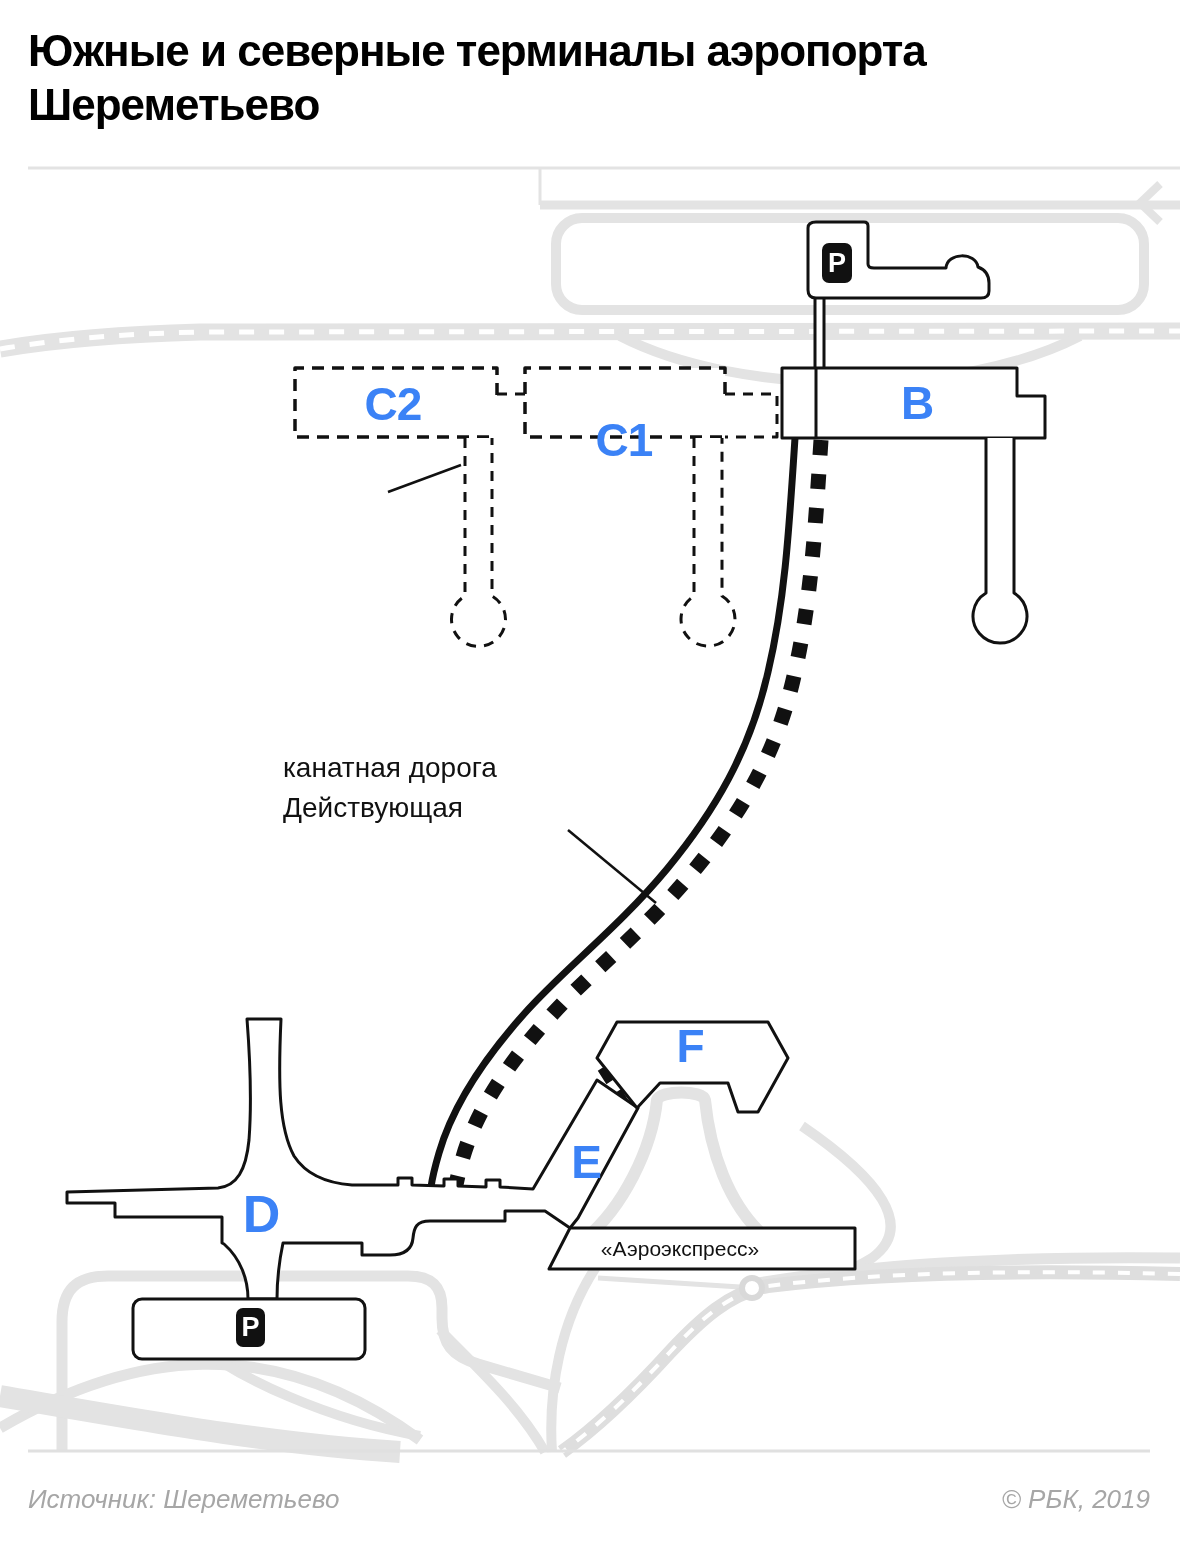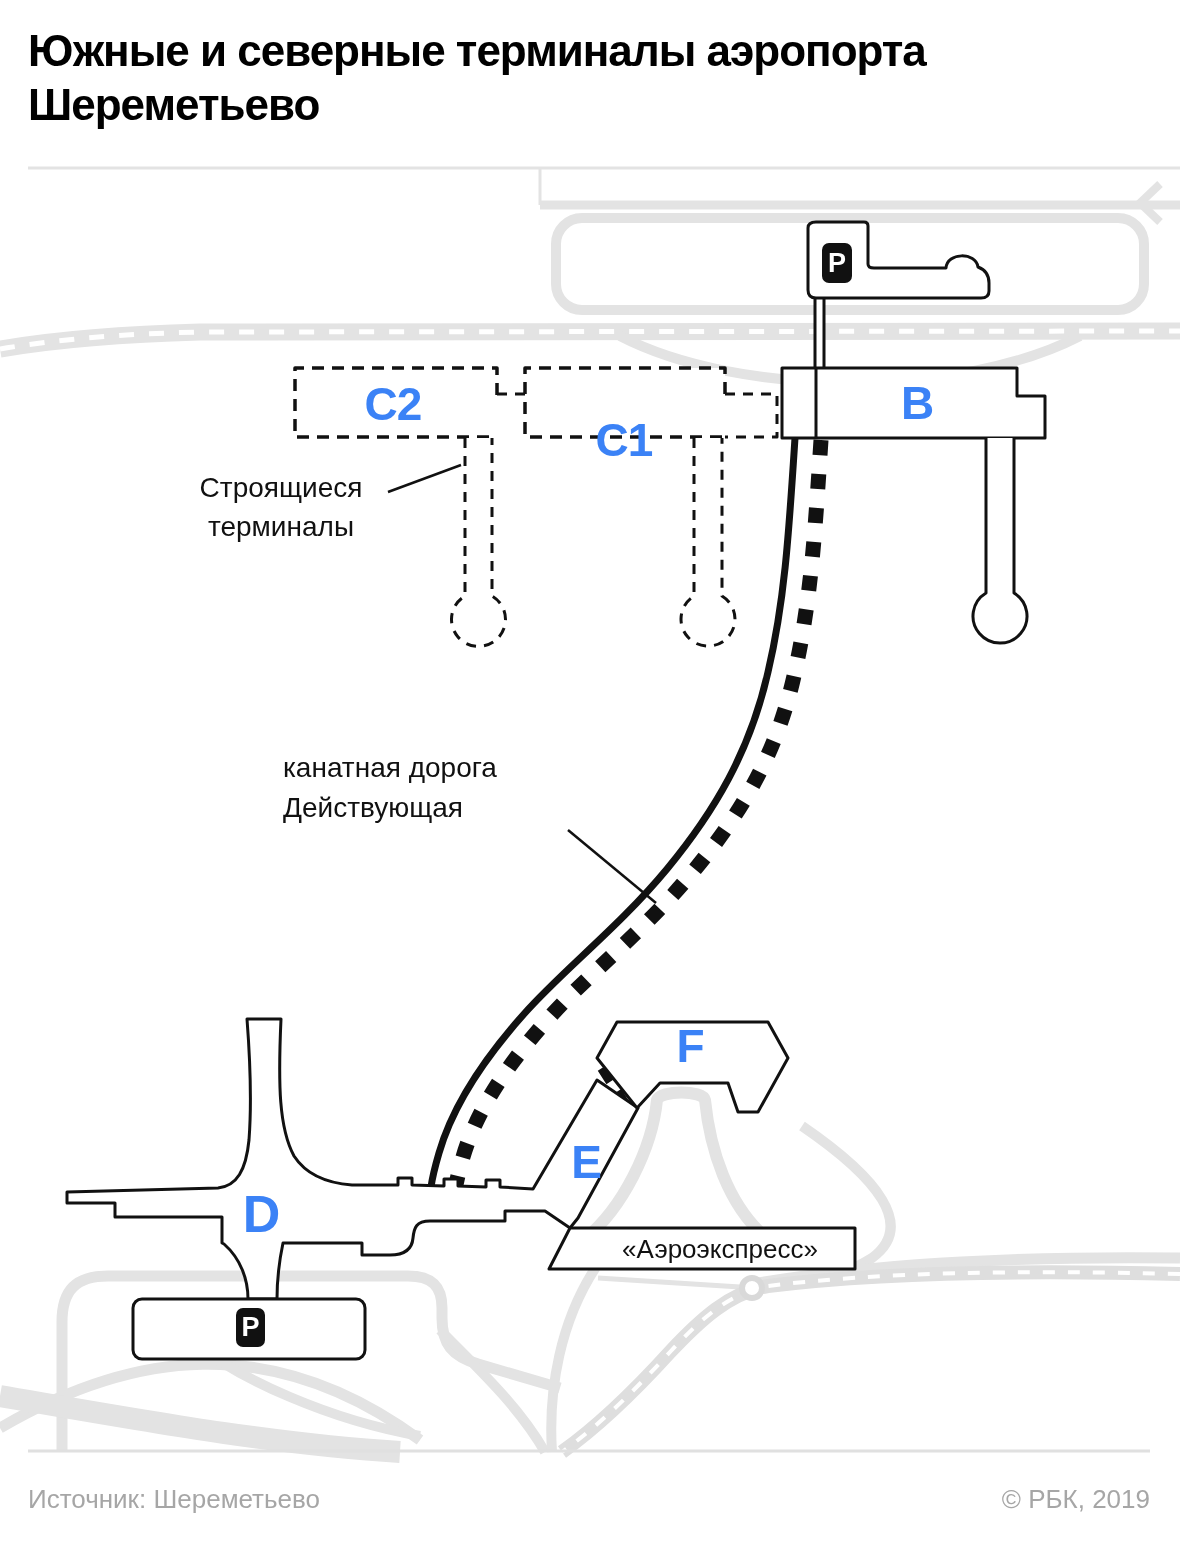--- a/index.html
+++ b/index.html
@@ -8,24 +8,24 @@
   .page-title{position:absolute;left:28px;top:24px;width:1130px;
         font-size:44px;line-height:54px;font-weight:800;letter-spacing:-1px;color:#000000;}
   svg.map{position:absolute;left:0;top:0;}
   .ann{position:absolute;font-size:28px;color:#111;}
   .ann.center{text-align:center;}
   .terminal-letter{position:absolute;transform:translate(-50%,-50%);
         font-weight:800;color:#3b82f6;letter-spacing:-1px;}
   .p-badge{position:absolute;background:#111;color:#fff;border-radius:7px;
         display:flex;align-items:center;justify-content:center;
         font-weight:700;font-size:27px;}
-  .aeroexpress-label{position:absolute;left:574px;top:1229px;width:292px;height:32px;
-        line-height:40px;text-align:center;font-size:26px;color:#111;}
+  .aeroexpress-label{position:absolute;left:534px;top:1229px;width:292px;height:32px;
+        line-height:40px;text-align:center;font-size:21px;color:#111;}
   .footer{position:absolute;left:28px;right:30px;top:1484px;display:flex;
-        justify-content:space-between;font-size:26px;color:#a6a6a6;}
+        justify-content:space-between;font-size:26px;color:#a6a6a6;font-style:italic;}
 </style>
 </head>
 <body>
 
 <div class="page">
 
   <div class="page-title">
     <div>Южные и северные терминалы аэропорта</div>
     <div>Шереметьево</div>
   </div>
@@ -98,24 +98,20 @@
   <div class="terminal-letter" style="left:393px;top:404px;font-size:46px;">C2</div>
   <div class="terminal-letter" style="left:624px;top:404px;font-size:46px;margin-top:36px;">C1</div>
   <div class="terminal-letter" style="left:917px;top:403px;font-size:46px;">B</div>
   <div class="terminal-letter" style="left:261px;top:1214px;font-size:52px;">D</div>
   <div class="terminal-letter" style="left:586px;top:1162px;font-size:46px;">E</div>
   <div class="terminal-letter" style="left:690px;top:1046px;font-size:46px;">F</div>
 
   <div class="p-badge" style="left:822px;top:243px;width:30px;height:40px;">P</div>
   <div class="p-badge" style="left:236px;top:1308px;width:29px;height:39px;">P</div>
 
-  <div class="ann center" style="left:176px;top:468px;width:210px;line-height:39px;">
-    <div>Строящиеся</div>
-    <div>терминалы</div>
-  </div>
   <div class="ann" style="left:283px;top:748px;line-height:40px;">
     <div>канатная дорога</div>
     <div>Действующая</div>
   </div>
   <div class="aeroexpress-label">«Аэроэкспресс»</div>
 
   <div class="footer">
     <span>Источник: Шереметьево</span>
     <span>© РБК, 2019</span>
   </div>

